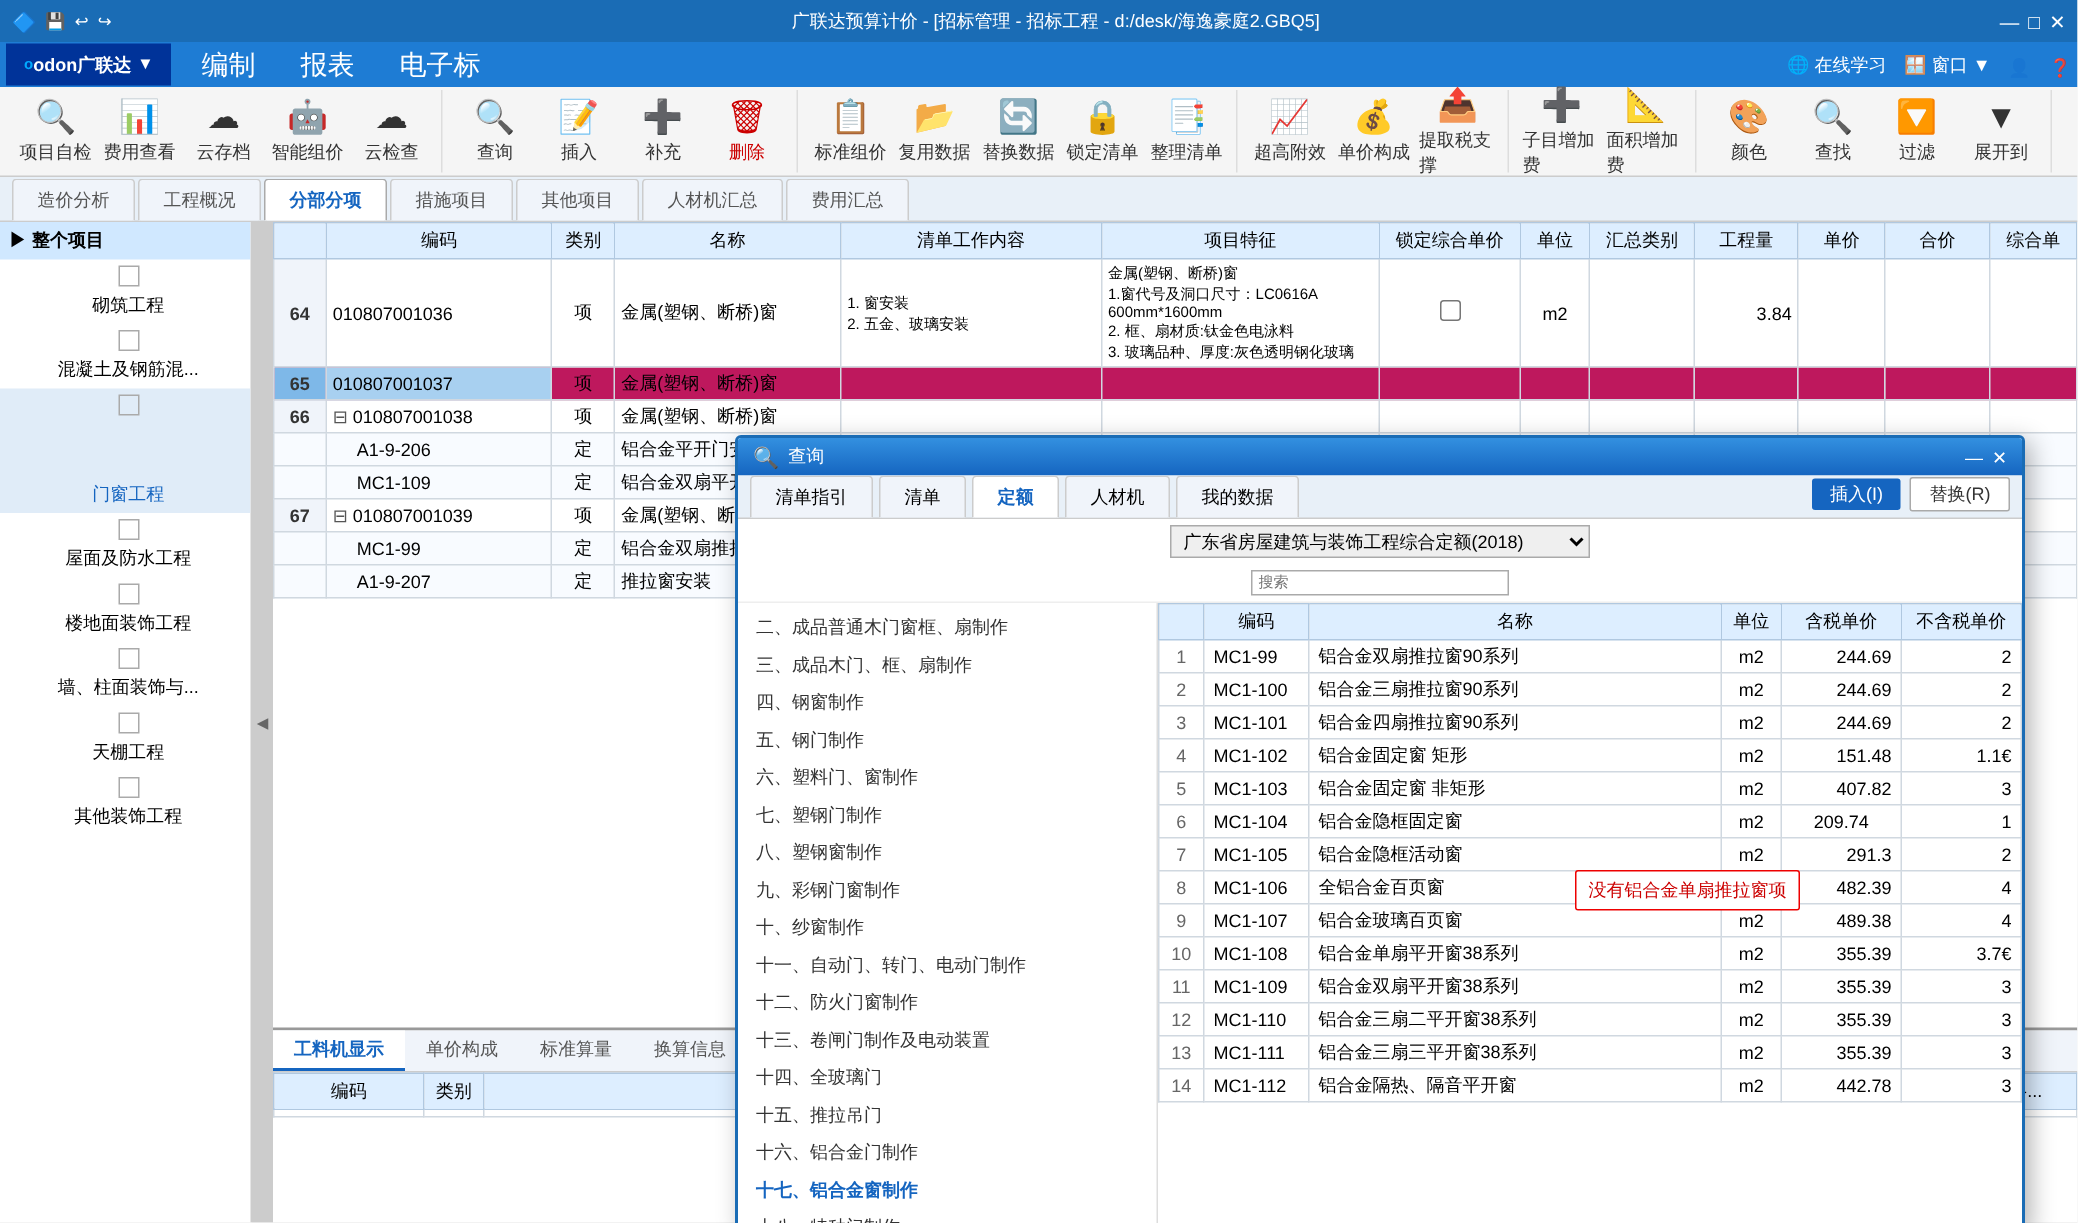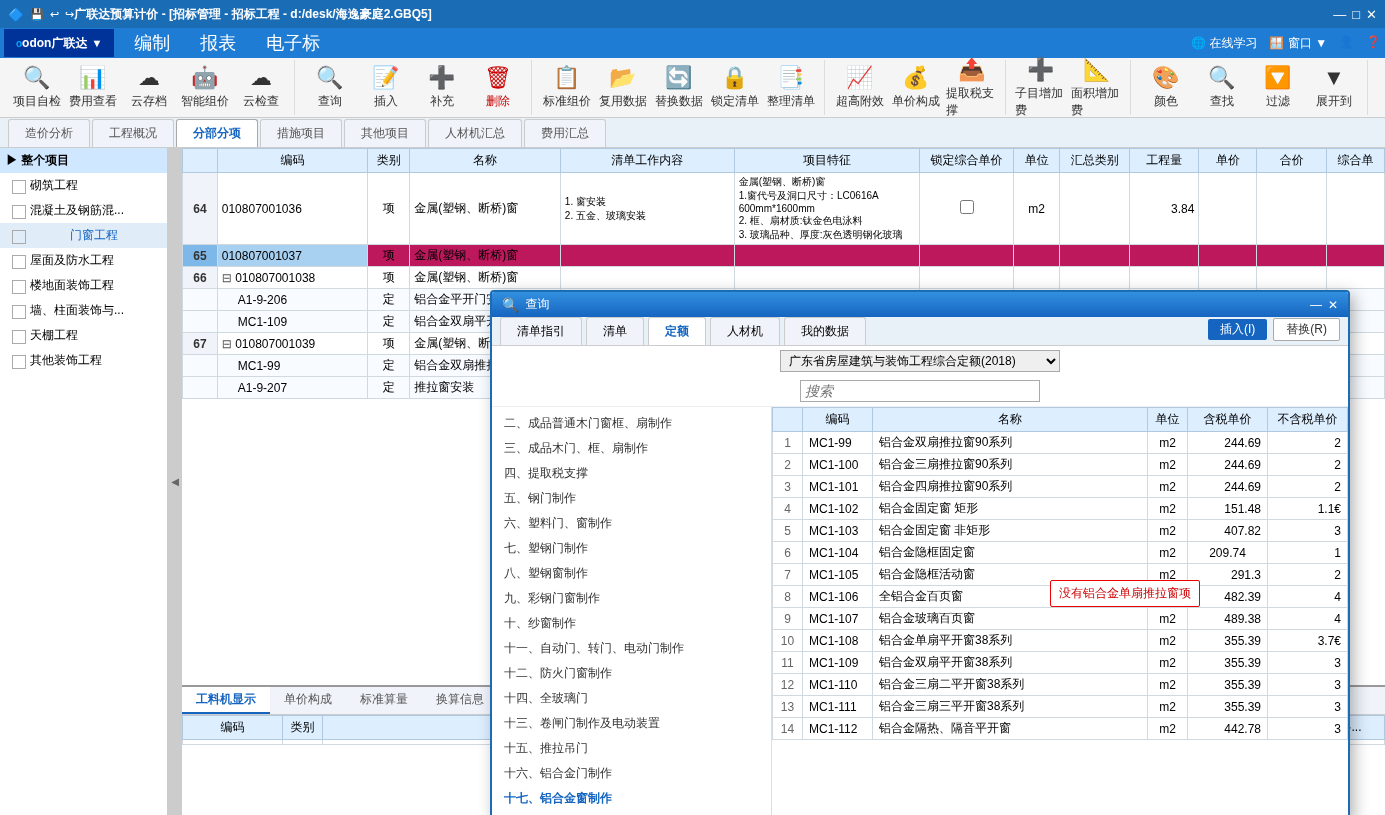--- a/index.html
+++ b/index.html
@@ -10,21 +10,21 @@
       height: 28px;
       background: #1a6cb5;
       display: flex;
       align-items: center;
       justify-content: space-between;
       padding: 0 8px;
       color: white;
     }
     .title-bar-controls { display: flex; gap: 6px; }
     .title-bar-controls span { cursor: pointer; font-size: 13px; }
-    .window-title { font-size: 12px; flex: 1; text-align: left; font-weight: bold; }
+    .window-title { font-size: 12px; flex: 1; text-align: center; }
 
     
     .menu-bar {
       height: 30px;
       background: #1e7cd4;
       display: flex;
       align-items: center;
       padding: 0 4px;
       gap: 2px;
     }
@@ -42,21 +42,21 @@
     .menu-item {
       color: white;
       padding: 4px 14px;
       cursor: pointer;
       border-radius: 2px;
       font-size: 18px;
     }
     .menu-right {
       margin-left: auto;
       display: flex;
-      align-items: flex-start;
+      align-items: flex-end;
       color: white;
       gap: 12px;
       font-size: 12px;
     }
 
     
     .toolbar {
       height: 60px;
       background: #f5f5f5;
       border-bottom: 1px solid #ccc;
@@ -127,22 +127,23 @@
       min-width: 168px;
       background: white;
       border-right: 1px solid #ccc;
       overflow-y: auto;
     }
     .sidebar-item {
       padding: 4px 8px 4px 12px;
       cursor: pointer;
       font-size: 12px;
       display: flex;
-      align-items: flex-end;
+      align-items: center;
       gap: 4px;
+      flex-direction: column;
     }
     .sidebar-item.active { color: #1565c0; background: #e0ecf8; gap: 44px; }
     .sidebar-item .cb { width: 14px; height: 14px; border: 1px solid #aaa; display: inline-block; }
 
     
     .table-area {
       flex: 1;
       overflow: auto;
       background: white;
     }
@@ -262,25 +263,24 @@
       border-bottom: 1px solid #eee;
       flex-direction: column;
     }
     .dialog-select {
       width: 280px;
       padding: 2px 4px;
       border: 1px solid #aaa;
       font-size: 12px;
     }
     .dialog-search {
-      width: 240px;
+      width: 172px;
       padding: 2px 4px;
       border: 1px solid #aaa;
-      font-size: 14px;
-      font-style: italic;
+      font-size: 10px;
     }
     .dialog-btn {
       padding: 2px 12px;
       background: #1565c0;
       color: white;
       border: none;
       border-radius: 2px;
       cursor: pointer;
       font-size: 12px;
     }
@@ -785,31 +785,31 @@
         <option>广东省房屋建筑与装饰工程综合定额(2018)</option>
       </select>
       <input class="dialog-search" type="text" placeholder="搜索" style="">
     </div>
 
     <div class="dialog-body">
 
       <div class="dialog-left">
         <div class="dialog-left-item">二、成品普通木门窗框、扇制作</div>
         <div class="dialog-left-item">三、成品木门、框、扇制作</div>
-        <div class="dialog-left-item">四、提取税支撑</div>
+        <div class="dialog-left-item">四、钢窗制作</div>
         <div class="dialog-left-item">五、钢门制作</div>
         <div class="dialog-left-item">六、塑料门、窗制作</div>
         <div class="dialog-left-item">七、塑钢门制作</div>
         <div class="dialog-left-item">八、塑钢窗制作</div>
         <div class="dialog-left-item">九、彩钢门窗制作</div>
         <div class="dialog-left-item">十、纱窗制作</div>
         <div class="dialog-left-item">十一、自动门、转门、电动门制作</div>
         <div class="dialog-left-item">十二、防火门窗制作</div>
+        <div class="dialog-left-item">十三、卷闸门制作及电动装置</div>
         <div class="dialog-left-item">十四、全玻璃门</div>
-        <div class="dialog-left-item">十三、卷闸门制作及电动装置</div>
         <div class="dialog-left-item">十五、推拉吊门</div>
         <div class="dialog-left-item">十六、铝合金门制作</div>
         <div class="dialog-left-item blue">十七、铝合金窗制作</div>
         <div class="dialog-left-item">十八、特种门制作</div>
         <div class="dialog-left-item">十九、铝塑共挤门窗制作</div>
 
       </div>
 
       <div class="dialog-right">
         <table class="dialog-table">

